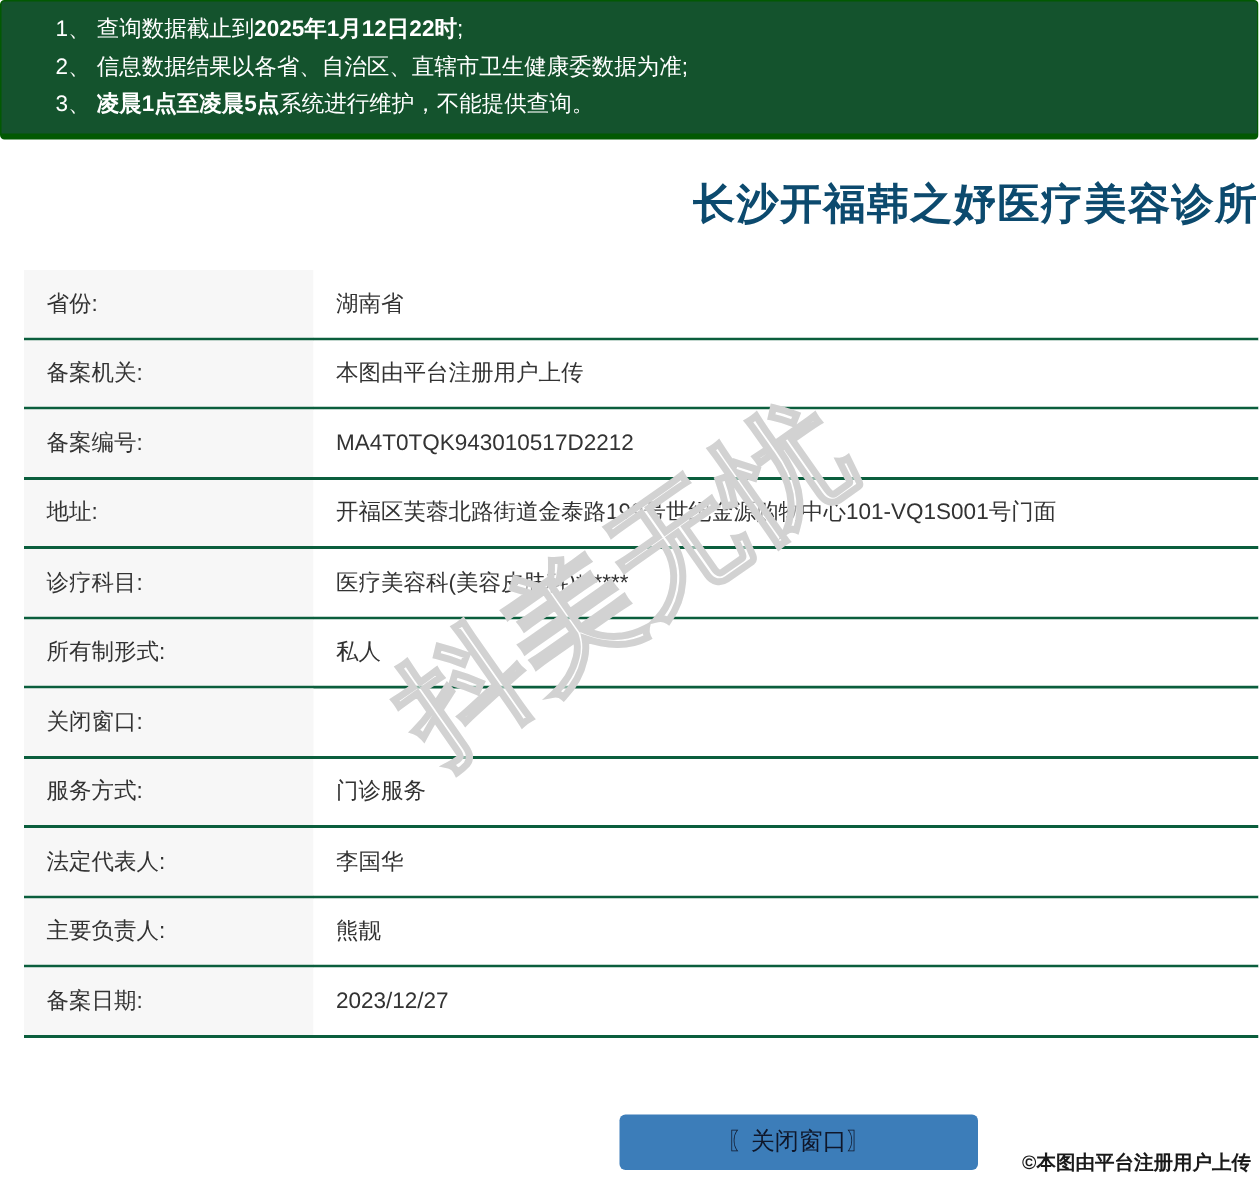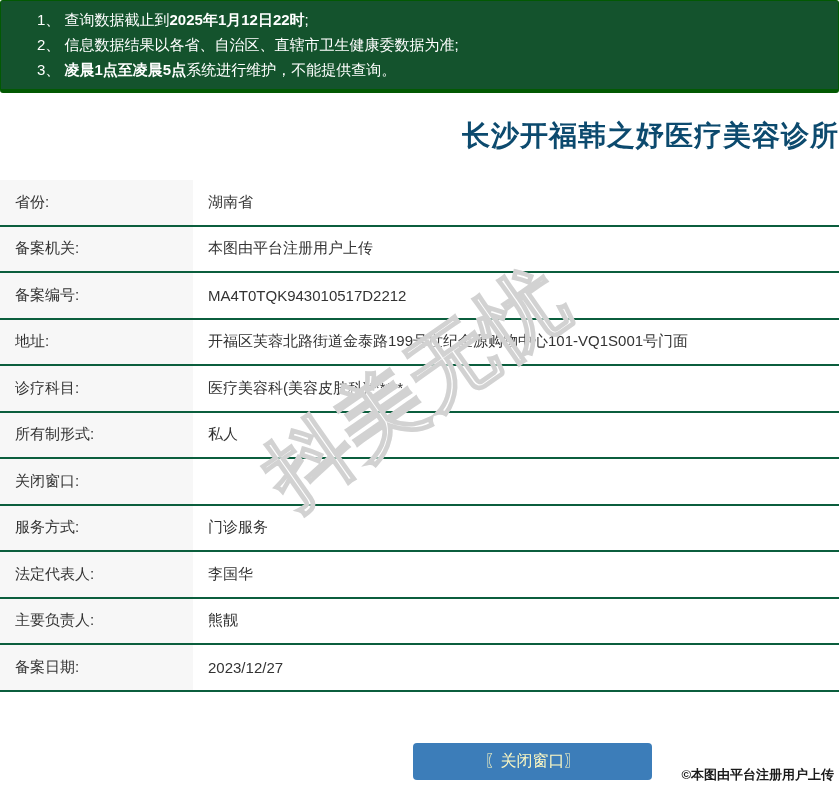--- a/index.html
+++ b/index.html
@@ -26,21 +26,21 @@
   
   .page-title {
     margin-top: 23px;
     text-align: right;
     font-size: 28px;
     line-height: 40px;
     color: #0c4a6e;
     letter-spacing: 1px;
   }
   
-  .info-table { margin-top: 24px; width: 839px; }
+  .info-table { margin-top: 24px; width: 839px; padding-left: 16px; }
   .row {
     display: flex;
     height: 46.5px;
     border-bottom: 2px solid #0b5e3d;
     align-items: stretch;
   }
   .cell-label {
     width: 193px;
     background: #f7f7f7;
     padding-left: 15px;
@@ -69,21 +69,21 @@
     z-index: 5;
   }
   
   .close-button {
     position: absolute;
     left: 413px; top: 743px;
     width: 239px; height: 37px;
     background: #3c7db9;
     border: none;
     border-radius: 4px;
-    color: #fef9c3;
+    color: #0f172a;
     font-size: 16px;
     font-family: "Liberation Sans", "DejaVu Sans", sans-serif;
     cursor: pointer;
     display: flex; align-items: center; justify-content: center;
   }
   .copyright {
     position: absolute;
     right: 5px; top: 766px;
     font-size: 13px;
     font-weight: bold;

